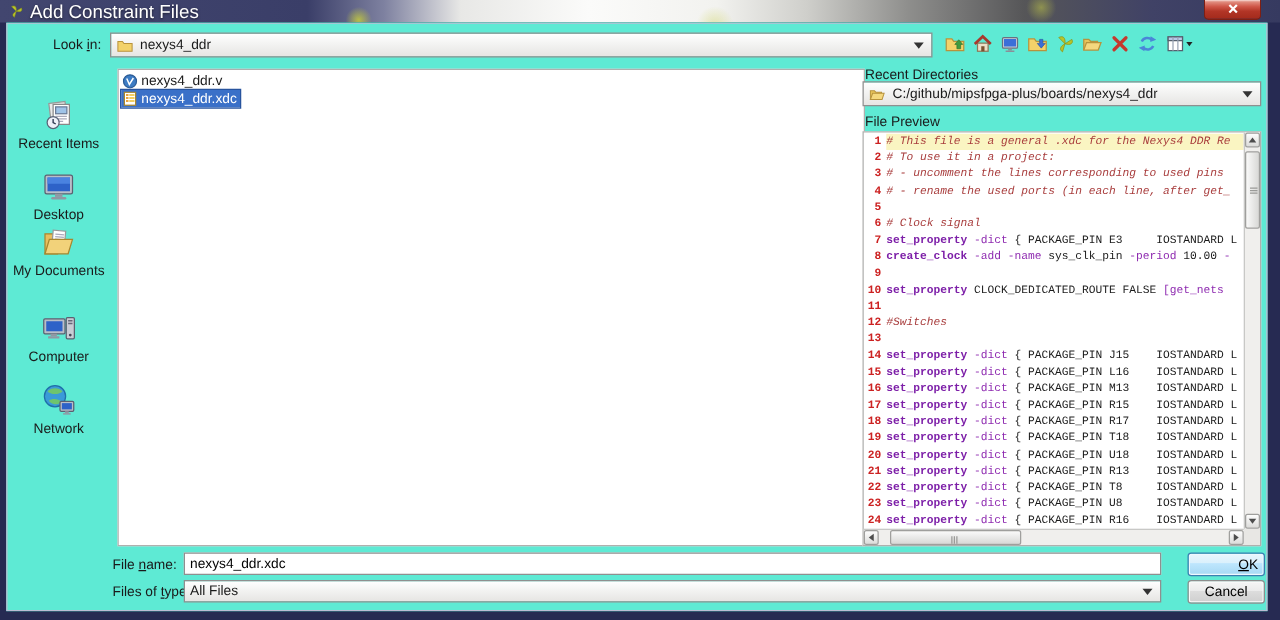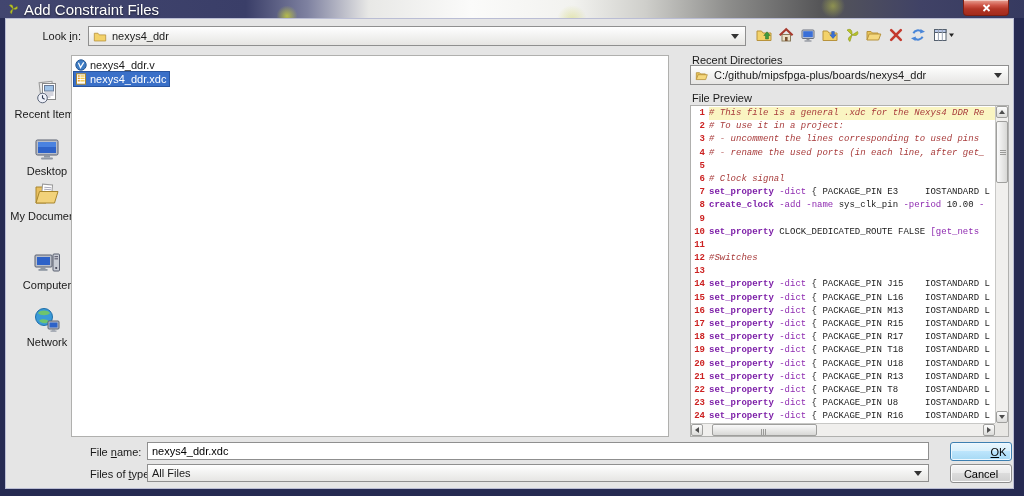--- a/index.html
+++ b/index.html
@@ -14,42 +14,42 @@
       radial-gradient(circle 16px at 833px 6px, rgba(190,196,72,.55), rgba(190,196,72,0) 75%),
       linear-gradient(90deg,#42466f 0%,#3a3e68 24%,#7e81a0 30%,#e8e8e6 36%,#fbfbfa 46%,#f2f2ef 56%,#cfcfcb 63%,#8e8e8c 71%,#565658 80%,#404266 90%,#363a60 100%);
     display:flex; align-items:center; }
   .title-icon { width:12px; height:12px; margin:0 5px 0 7px; }
   .title-text { color:#fff; font-size:15px; text-shadow:0 1px 2px rgba(0,0,0,.6); }
   .close-btn { position:absolute; right:15px; top:0; width:46px; height:16px;
     background:linear-gradient(#e8a294 0%,#cf5648 35%,#b23526 60%,#a32a1c 100%);
     border:1px solid #7e1f13; border-top:none; border-radius:0 0 4px 4px;
     box-shadow:inset 0 1px 0 rgba(255,255,255,.45); display:flex; align-items:center; justify-content:center; cursor:pointer; }
   .content { position:absolute; left:5px; top:18px; width:1009px; height:471px;
-    background:#e5e5e5; box-shadow:inset 0 0 0 1px #babdd4; }
+    background:#5eead4; box-shadow:inset 0 0 0 1px #babdd4; }
 
   
   .look-in-label { position:absolute; left:8px; top:12px; width:68px; text-align:right; }
   .combo { background:linear-gradient(#ffffff,#f3f3f2 45%,#e6e5e3); border:1px solid #8f8f8f;
     display:flex; align-items:center; padding:0 18px 0 4px; position:absolute; cursor:pointer; }
   .combo .combo-arrow { position:absolute; right:6px; top:50%; margin-top:-2px;
     width:0; height:0; border-left:4px solid transparent; border-right:4px solid transparent; border-top:5px solid #333; }
   .combo .cicon { margin-right:5px; display:flex; }
   .look-in-combo { left:83px; top:8px; width:658px; height:20px; }
   .toolbar { position:absolute; left:749px; top:9px; height:18px; display:flex; align-items:center; gap:3px; }
   .tb-btn { width:19px; height:18px; border:none; background:transparent; display:flex; align-items:center; justify-content:center; cursor:pointer; padding:0; }
   .tb-btn.wide { width:27px; }
 
   
   .sidebar { position:absolute; left:3px; top:34px; width:78px; }
   .side-item { width:78px; text-align:center; cursor:pointer; position:absolute; left:0; }
   .side-item .sicon { display:inline-block; }
   .side-item .slabel { display:block; margin-top:0; }
 
   
-  .file-list { position:absolute; left:66px; top:37px; width:598px; height:382px;
+  .file-list { position:absolute; left:89px; top:37px; width:598px; height:382px;
     background:#fff; border:1px solid #b0b0ae; padding:2px 0 0 2px; overflow:hidden; }
   .file-row { height:14px; display:flex; align-items:center; cursor:pointer; }
   .row-inner { display:inline-flex; align-items:center; gap:3px; padding:0 3px 0 1px; height:14px; }
   .file-row.selected .row-inner { background:var(--sel); outline:1px solid #28549e; color:#fff; }
 
   
   .rd-label { position:absolute; left:687px; top:36px; }
   .rd-combo { left:685px; top:47px; width:319px; height:20px; }
   .rd-combo .val { white-space:nowrap; overflow:hidden; }
   .fp-label { position:absolute; left:687px; top:74px; }

